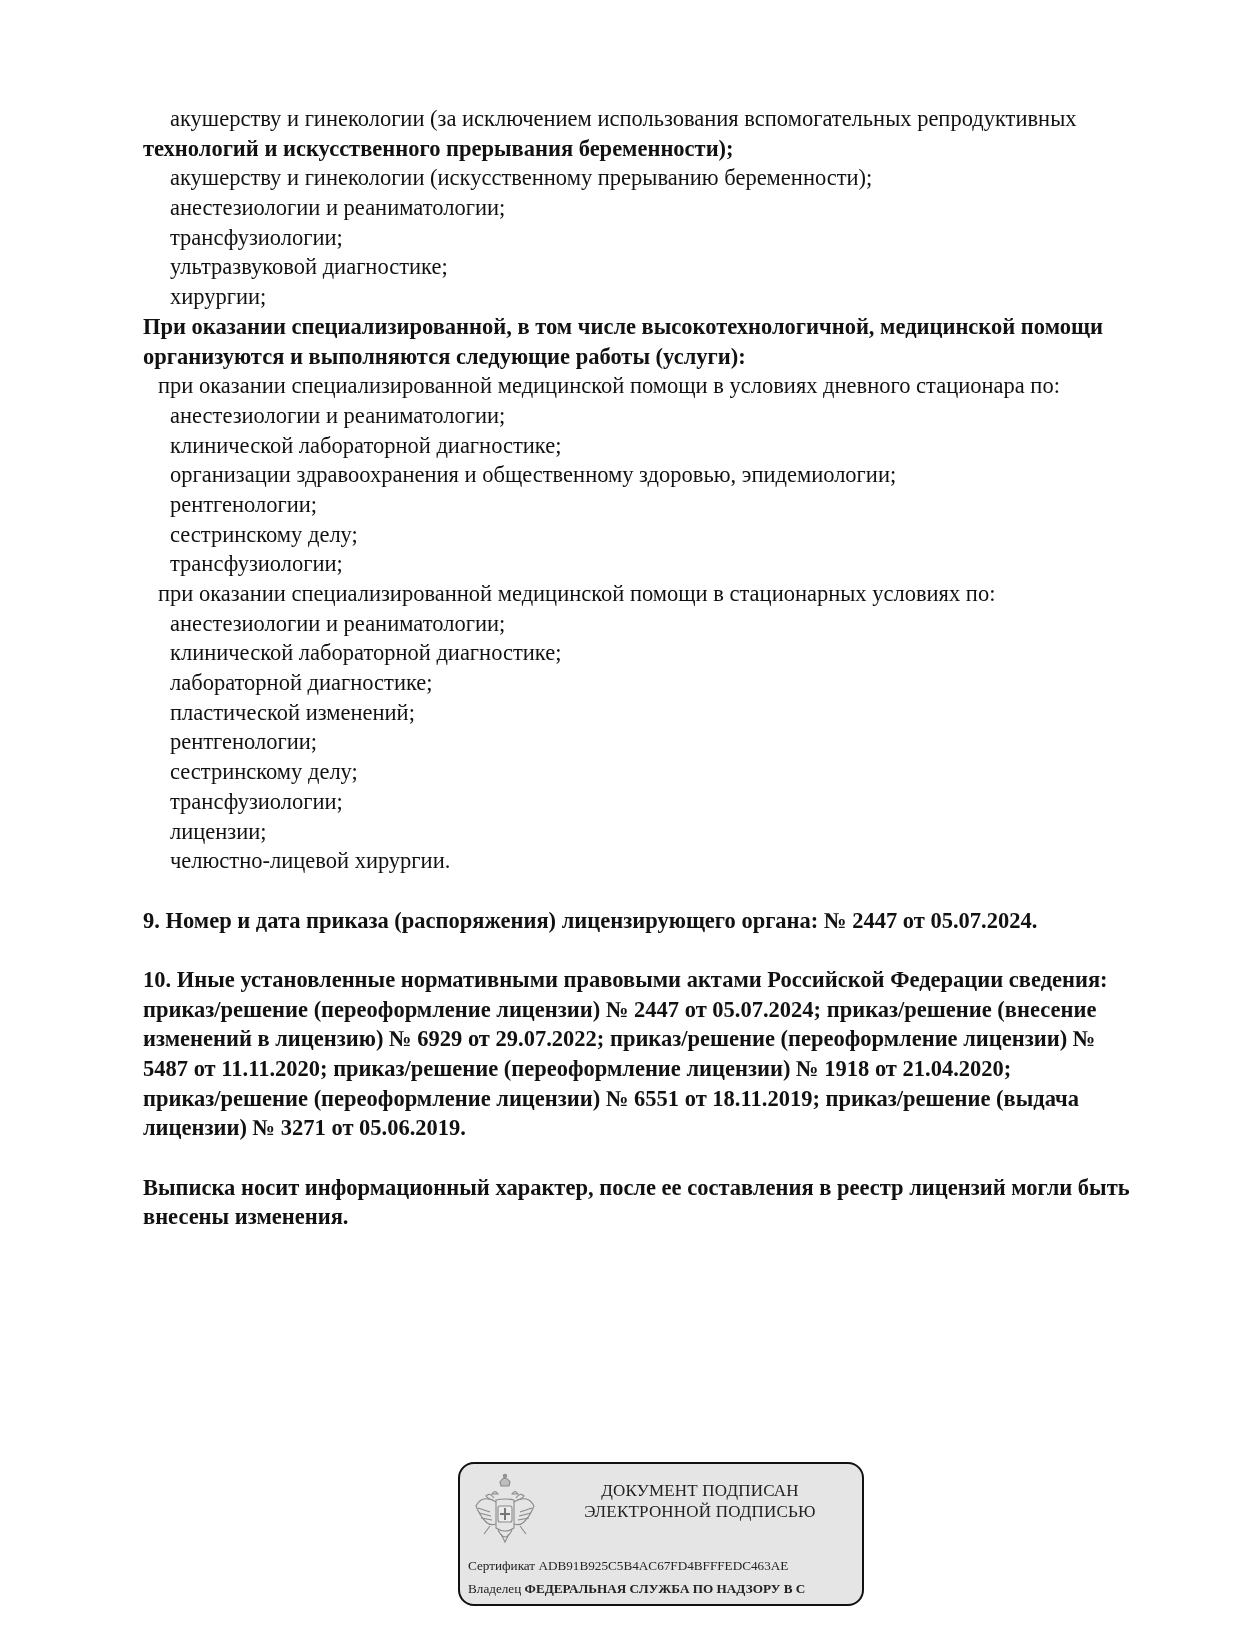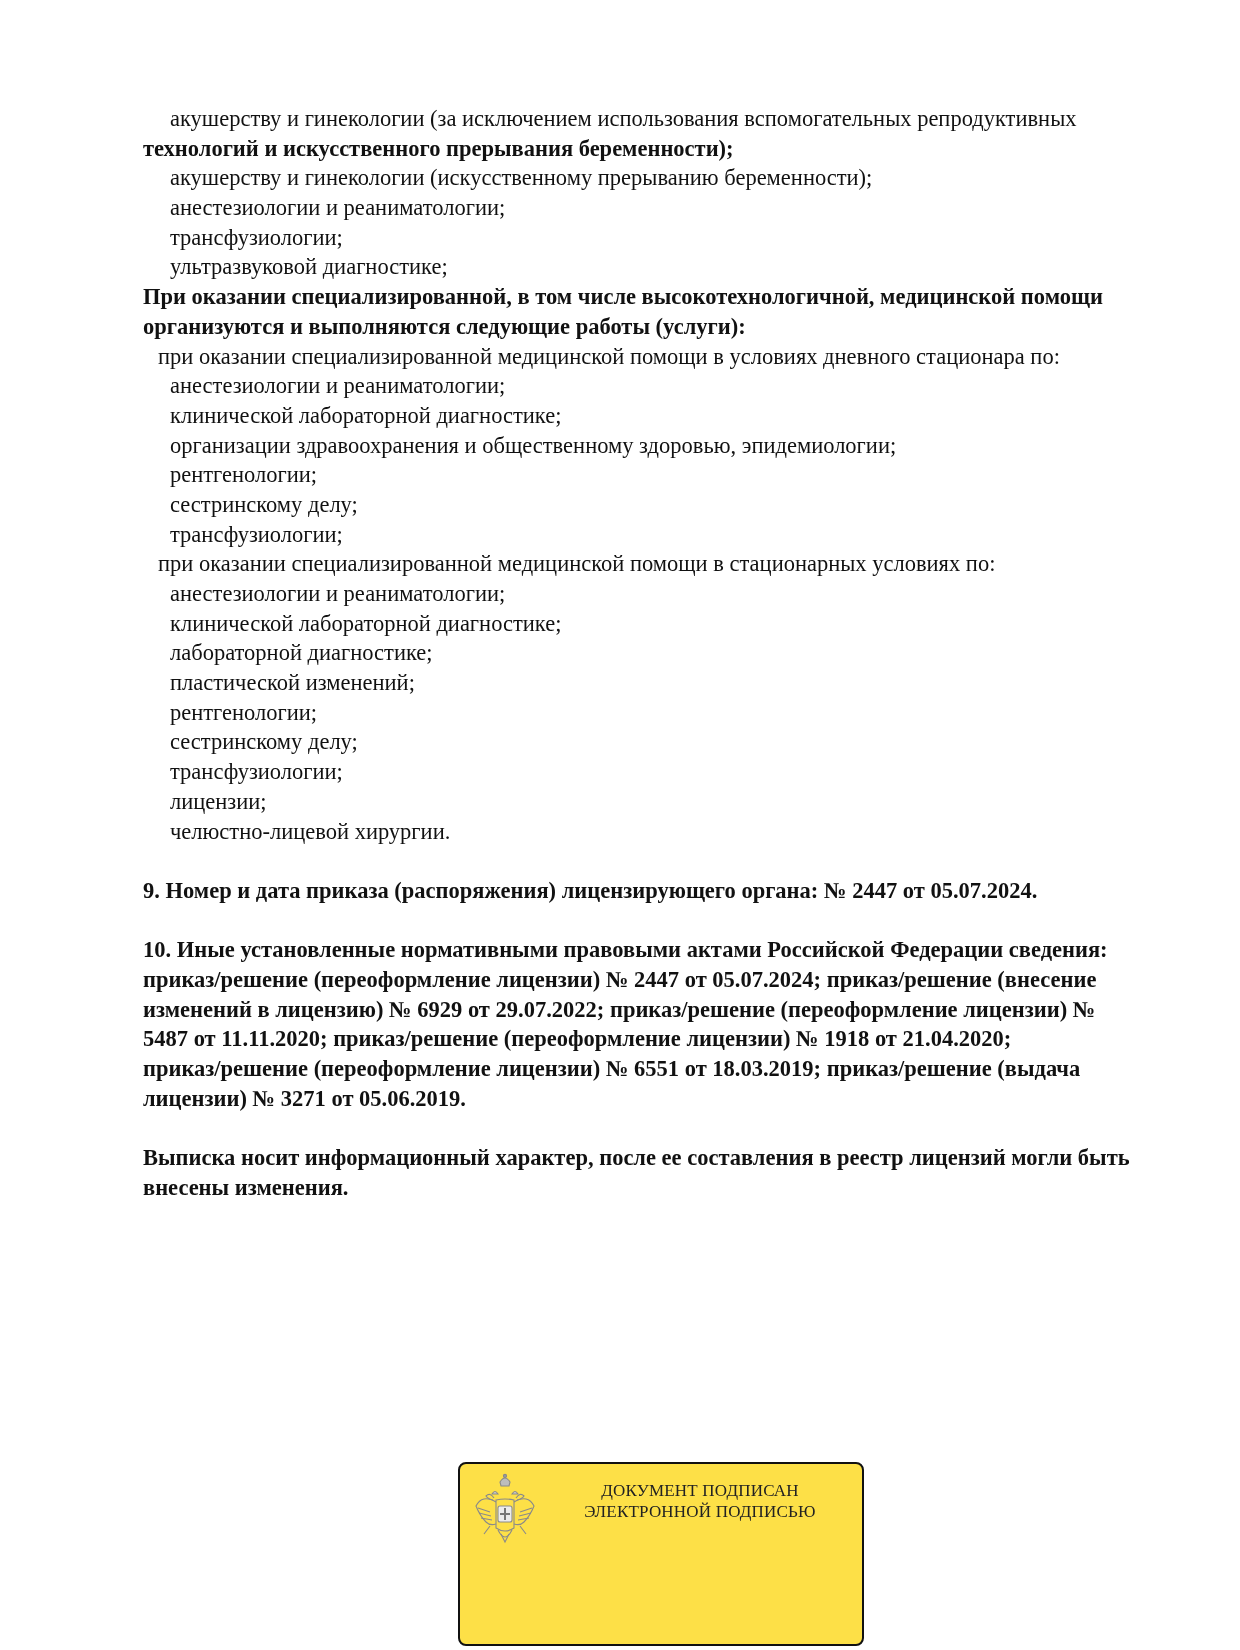--- a/index.html
+++ b/index.html
@@ -38,26 +38,26 @@
     .ind-1 { padding-left: 15px; }
     .ind-2 { padding-left: 27px; }
     .gap { height: 29.7px; display: block; }
 
     
     .stamp {
       position: absolute;
       left: 458px;
       top: 1462px;
       width: 406px;
-      height: 184px;
+      height: 144px;
       border: 2.5px solid #111;
-      border-radius: 8px;
+      border-radius: 16px;
       box-sizing: border-box;
       overflow: hidden;
-      background: #fde047;
+      background: #e5e5e5;
     }
     .stamp-emblem {
       position: absolute;
       left: 12px;
       top: 8px;
       width: 66px;
       height: 78px;
     }
     .stamp-title {
       position: absolute;
@@ -86,20 +86,21 @@
 <body>
 
 <div class="page">
   <div class="text-block">
     <span class="line ind-2">акушерству и гинекологии (за исключением использования вспомогательных репродуктивных</span>
     <span class="line ind-0">технологий и искусственного прерывания беременности);</span>
     <span class="line ind-2">акушерству и гинекологии (искусственному прерыванию беременности);</span>
     <span class="line ind-2">анестезиологии и реаниматологии;</span>
     <span class="line ind-2">трансфузиологии;</span>
     <span class="line ind-2">ультразвуковой диагностике;</span>
+    <span class="line ind-2">хирургии;</span>
     <span class="line ind-0">При оказании специализированной, в том числе высокотехнологичной, медицинской помощи</span>
     <span class="line ind-0">организуются и выполняются следующие работы (услуги):</span>
     <span class="line ind-1">при оказании специализированной медицинской помощи в условиях дневного стационара по:</span>
     <span class="line ind-2">анестезиологии и реаниматологии;</span>
     <span class="line ind-2">клинической лабораторной диагностике;</span>
     <span class="line ind-2">организации здравоохранения и общественному здоровью, эпидемиологии;</span>
     <span class="line ind-2">рентгенологии;</span>
     <span class="line ind-2">сестринскому делу;</span>
     <span class="line ind-2">трансфузиологии;</span>
     <span class="line ind-1">при оказании специализированной медицинской помощи в стационарных условиях по:</span>
@@ -115,21 +116,21 @@
 
     <span class="gap"></span>
     <span class="line ind-0">9. Номер и дата приказа (распоряжения) лицензирующего органа: № 2447 от 05.07.2024.</span>
 
     <span class="gap"></span>
     <div>
       <span class="line ind-0">10. Иные установленные нормативными правовыми актами Российской Федерации сведения:</span>
       <span class="line ind-0">приказ/решение (переоформление лицензии) № 2447 от 05.07.2024; приказ/решение (внесение</span>
       <span class="line ind-0">изменений в лицензию) № 6929 от 29.07.2022; приказ/решение (переоформление лицензии) №</span>
       <span class="line ind-0">5487 от 11.11.2020; приказ/решение (переоформление лицензии) № 1918 от 21.04.2020;</span>
-      <span class="line ind-0">приказ/решение (переоформление лицензии) № 6551 от 18.03.2019; приказ/решение (выдача</span>
+      <span class="line ind-0">приказ/решение (переоформление лицензии) № 6551 от 18.11.2019; приказ/решение (выдача</span>
       <span class="line ind-0">лицензии) № 3271 от 05.06.2019.</span>
     </div>
 
     <span class="gap"></span>
     <div>
       <span class="line ind-0">Выписка носит информационный характер, после ее составления в реестр лицензий могли быть</span>
       <span class="line ind-0">внесены изменения.</span>
     </div>
   </div>
 
@@ -162,14 +163,25 @@
           <path d="M29 62 L33 70 L37 62"></path>
 
           <path d="M18 54 L12 62 M48 54 L54 62"></path>
         </g>
       </svg>
     </div>
     <div class="stamp-title">
       <div>ДОКУМЕНТ ПОДПИСАН</div>
       <div>ЭЛЕКТРОННОЙ ПОДПИСЬЮ</div>
     </div>
+    <div class="stamp-info">
+      <div>
+        <span>Сертификат</span>
+        <span>ADB91B925C5B4AC67FD4BFFFEDC463AE</span>
+      </div>
+      <div>
+        <span>Владелец</span>
+        <span class="bold">ФЕДЕРАЛЬНАЯ СЛУЖБА ПО НАДЗОРУ В С</span>
+      </div>
+      <div>Действителен с 11.02.2025 по 07.05.2026</div>
+    </div>
   </div>
 </div>
 
 </body></html>

